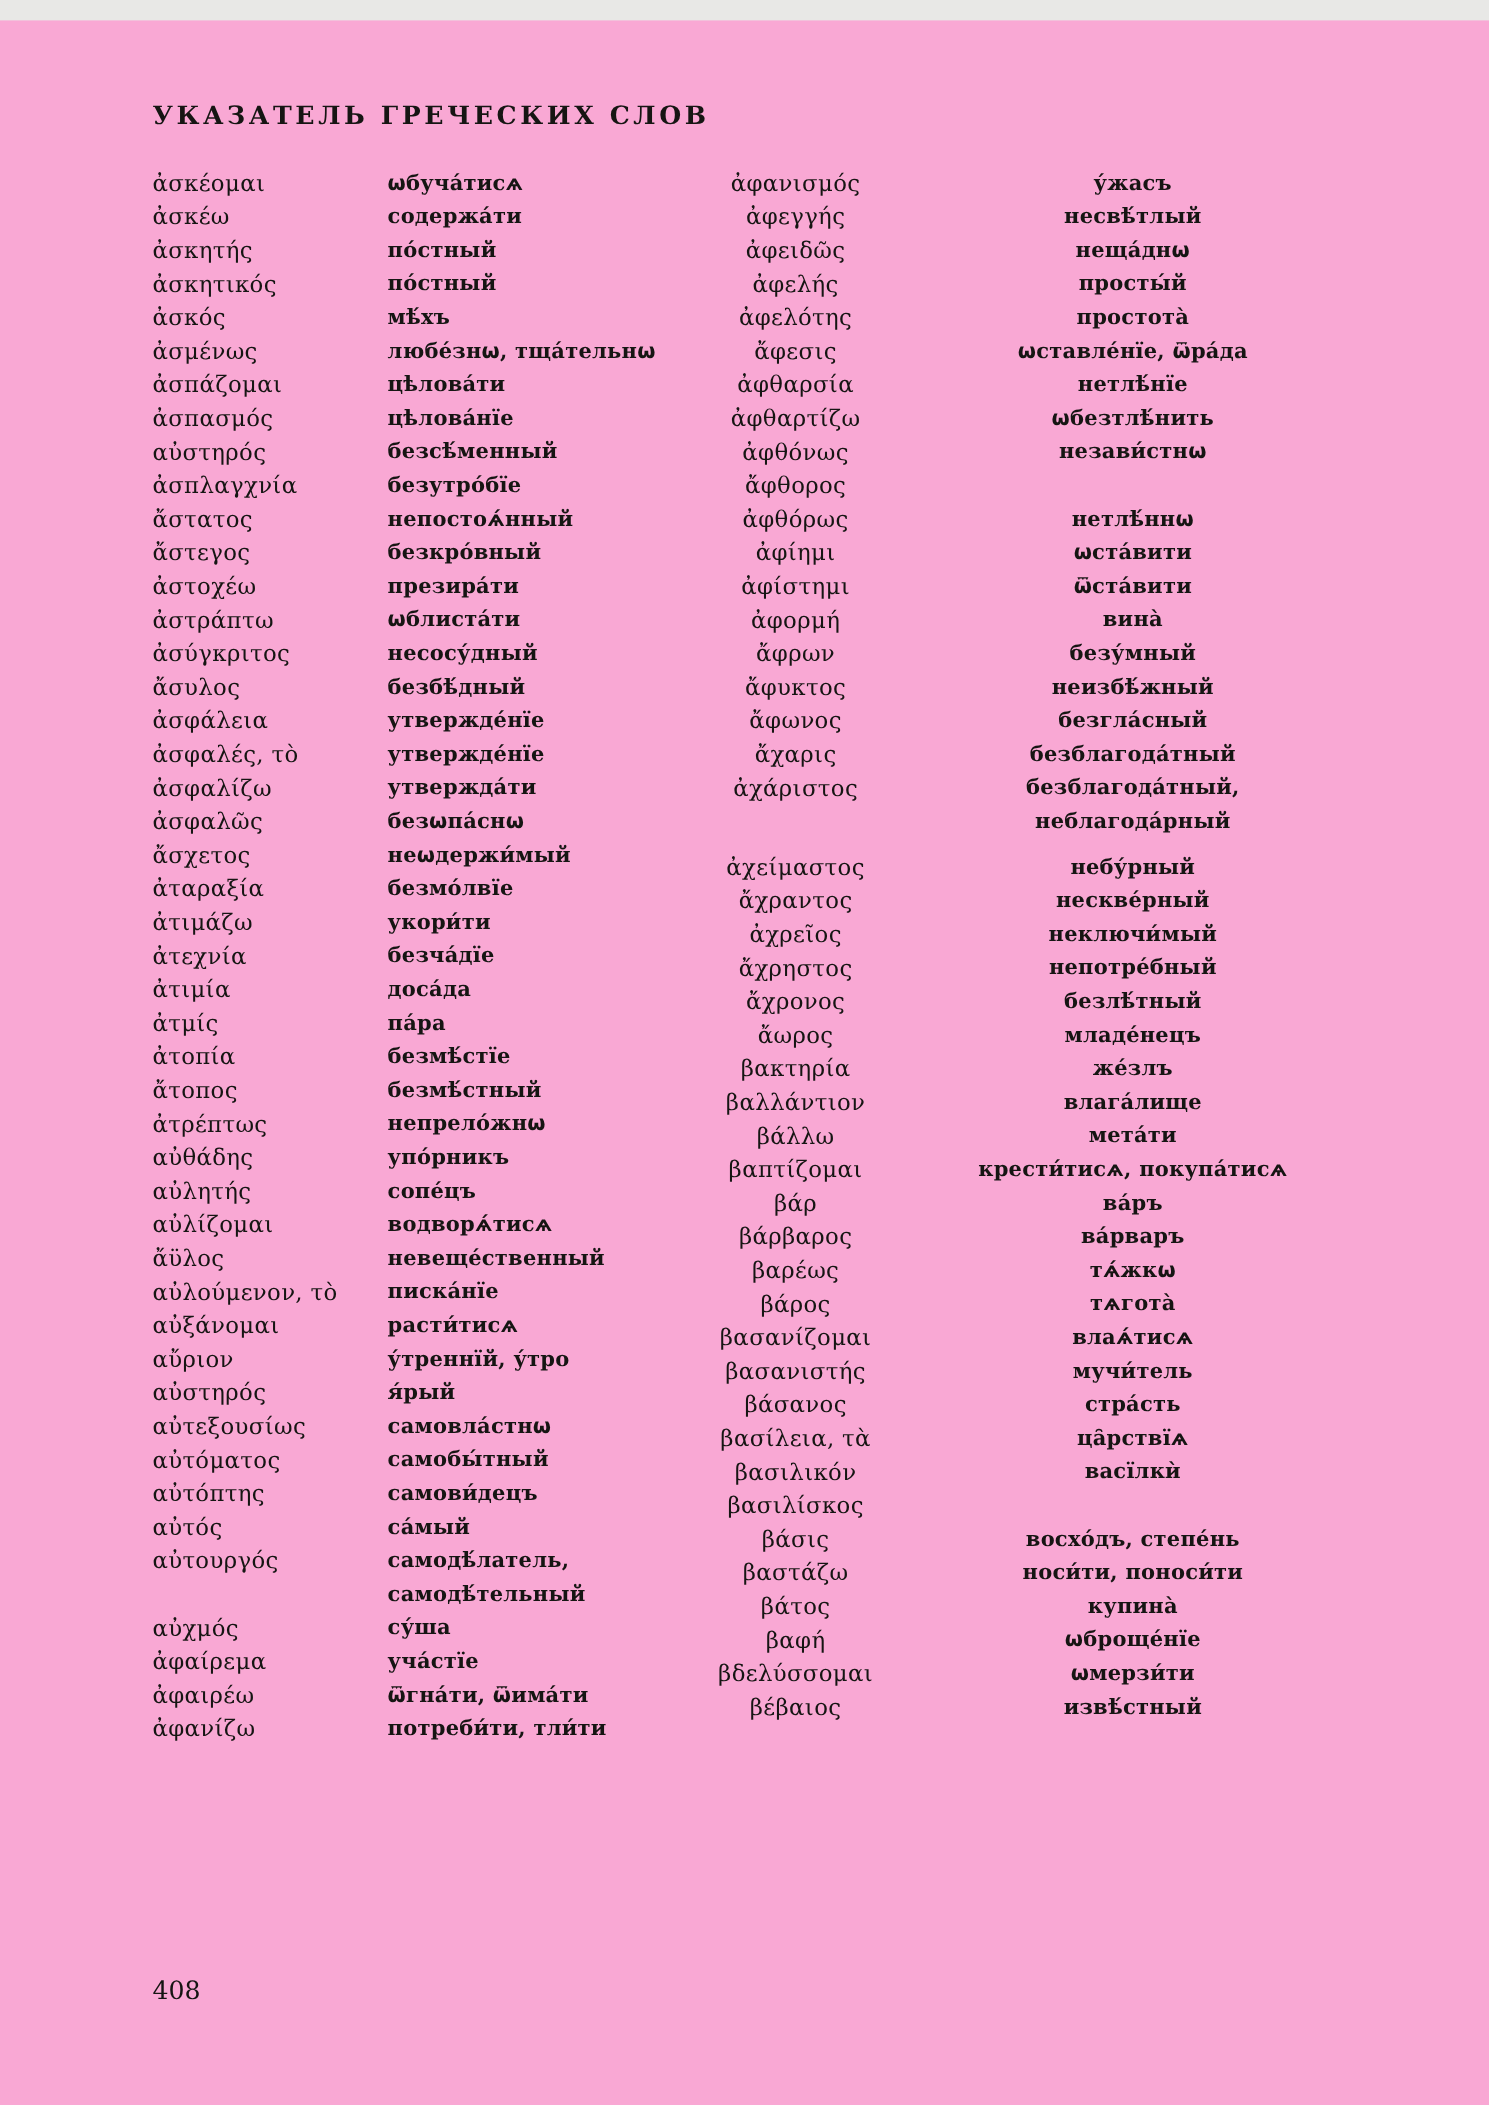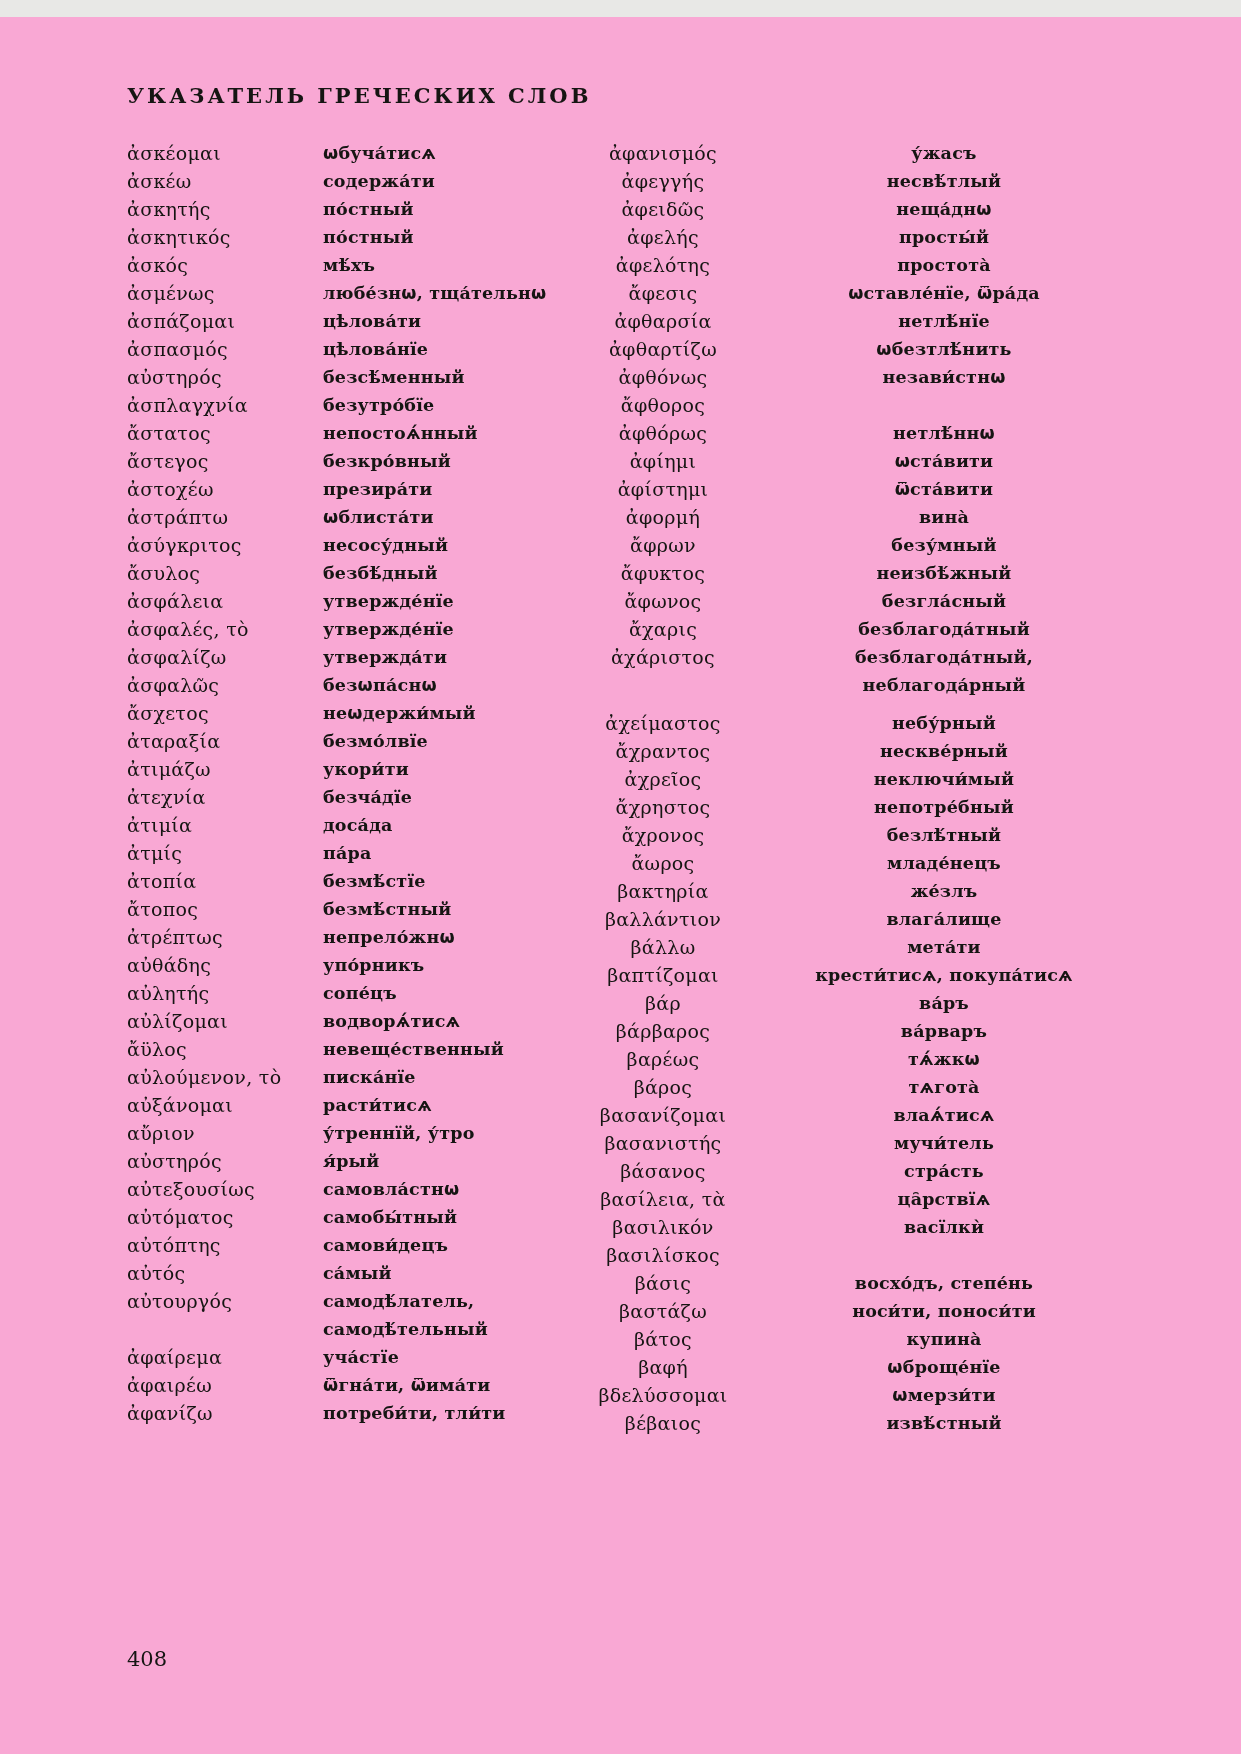--- a/index.html
+++ b/index.html
@@ -242,20 +242,24 @@
         </div>
         <div class="row">
           <span class="greek">αὐτουργός</span>
           <span class="slav">самодѣ́латель,</span>
         </div>
         <div class="row">
           <span class="greek"></span>
           <span class="slav">самодѣ́тельный</span>
         </div>
         <div class="row">
+          <span class="greek">αὐχμός</span>
+          <span class="slav">су́ша</span>
+        </div>
+        <div class="row">
           <span class="greek">ἀφαίρεμα</span>
           <span class="slav">уча́стїе</span>
         </div>
         <div class="row">
           <span class="greek">ἀφαιρέω</span>
           <span class="slav">ѿгна́ти, ѿима́ти</span>
         </div>
         <div class="row">
           <span class="greek">ἀφανίζω</span>
           <span class="slav">потреби́ти, тли́ти</span>

